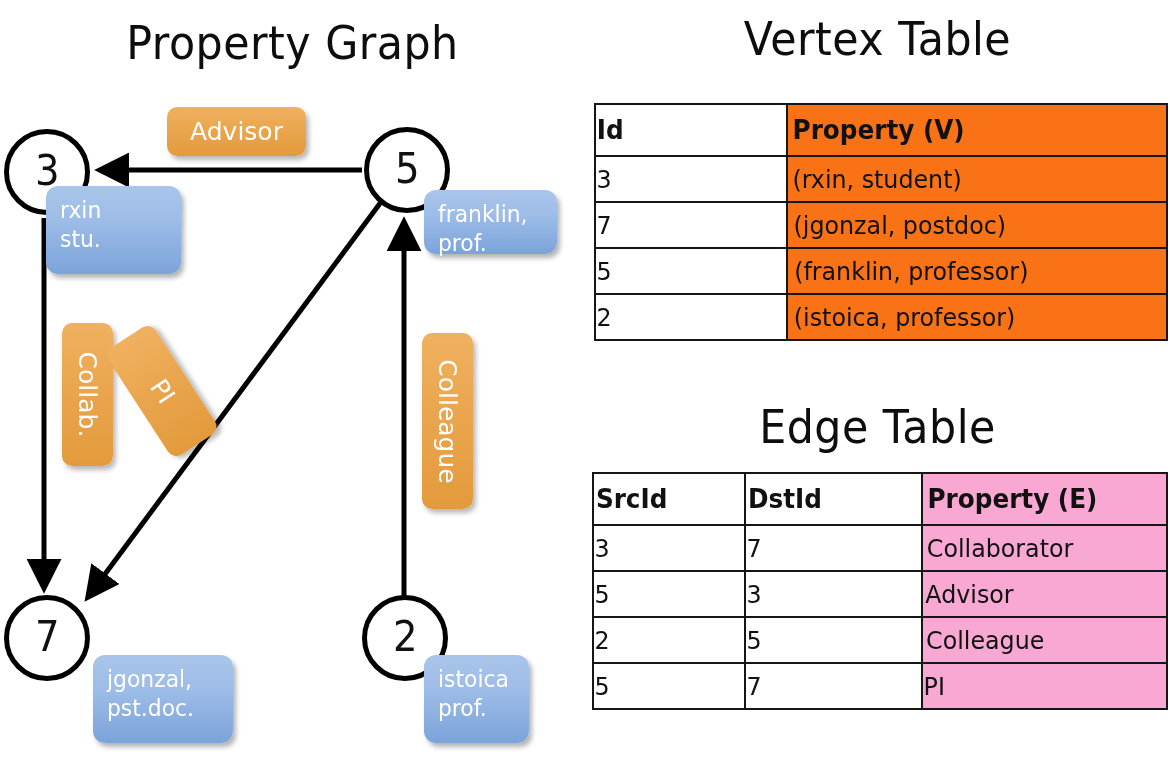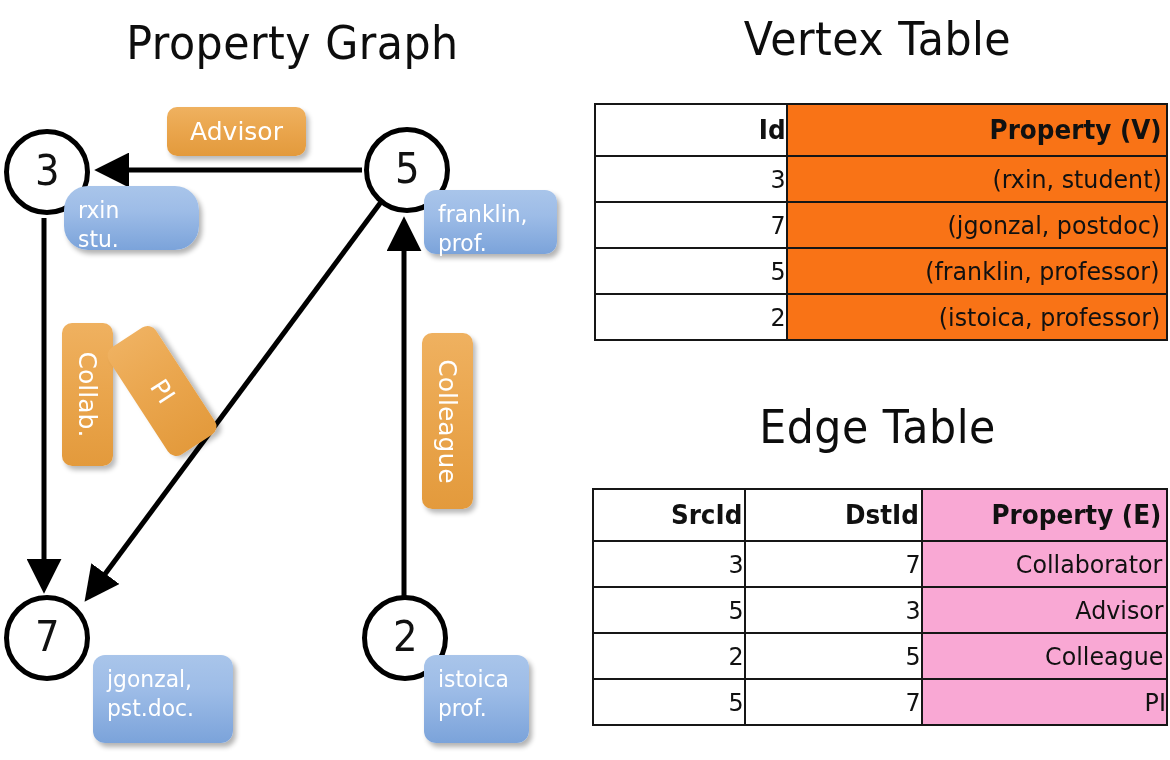--- a/index.html
+++ b/index.html
@@ -79,21 +79,21 @@
     box-shadow: 3px 4px 5px rgba(0,0,0,0.30);
     color: #ffffff;
     font-size: 23px;
     line-height: 1.25;
     padding: 10px 14px;
     box-sizing: border-box;
     z-index: 6;
     font-family: "DejaVu Sans", sans-serif;
   }
   .prop-box span { display: block; transform: scaleX(0.95); transform-origin: left center; }
-  #prop-rxin     { left: 64px;  top: 186px; width: 135px; height: 64px; border-radius: 24px; }
+  #prop-rxin     { left: 46px;  top: 186px; width: 135px; height: 88px; }
   #prop-franklin { left: 424px; top: 190px; width: 133px; height: 64px; }
   #prop-jgonzal  { left: 62px;  top: 655px; width: 140px; height: 88px; margin-left: 31px; }
   #prop-istoica  { left: 424px; top: 655px; width: 105px; height: 88px; }
 
   
   .edge-label {
     position: absolute;
     border-radius: 10px;
     background: linear-gradient(to bottom, #efb160 0%, #eaa64e 45%, #e39a3c 100%);
     box-shadow: 3px 4px 5px rgba(0,0,0,0.28);
@@ -125,38 +125,38 @@
 
   
   .data-table {
     position: absolute;
     border-collapse: collapse;
     table-layout: fixed;
     font-family: "DejaVu Sans", sans-serif;
   }
   .data-table td, .data-table th {
     border: 2px solid #161616;
-    text-align: right;
+    text-align: left;
     font-weight: 400;
     font-size: 25px;
     padding: 0;
     height: 44px;
     color: #111;
   }
   .data-table th { font-weight: 700; font-size: 26px; height: 50px; }
   .data-table .cell-text { display: inline-block; transform: scaleX(0.95); }
 
   #vertex-table {
     left: 594px; top: 103px; width: 574px;
   }
   #vertex-table .col-id   { width: 190px; background: #ffffff; }
   #vertex-table .col-prop { background: #f97316; }
 
   #edge-table {
-    left: 592px; top: 488px; width: 576px;
+    left: 592px; top: 472px; width: 576px;
   }
   #edge-table .col-src  { width: 150px; background: #ffffff; }
   #edge-table .col-dst  { width: 175px; background: #ffffff; margin-top: 41px; }
   #edge-table .col-prop { background: #f9a8d4; }
 </style>
 </head>
 <body>
 
 <div class="title" id="title-property-graph">Property Graph</div>
 <div class="title" id="title-vertex-table">Vertex Table</div>

